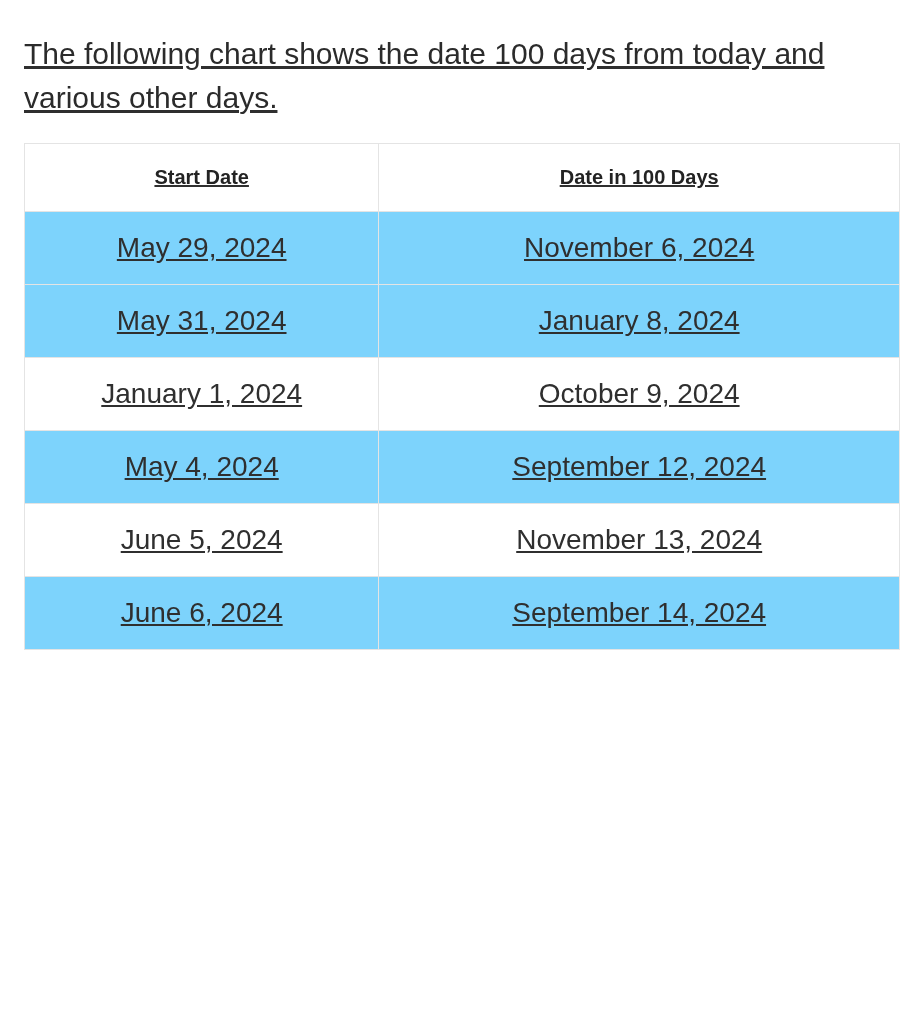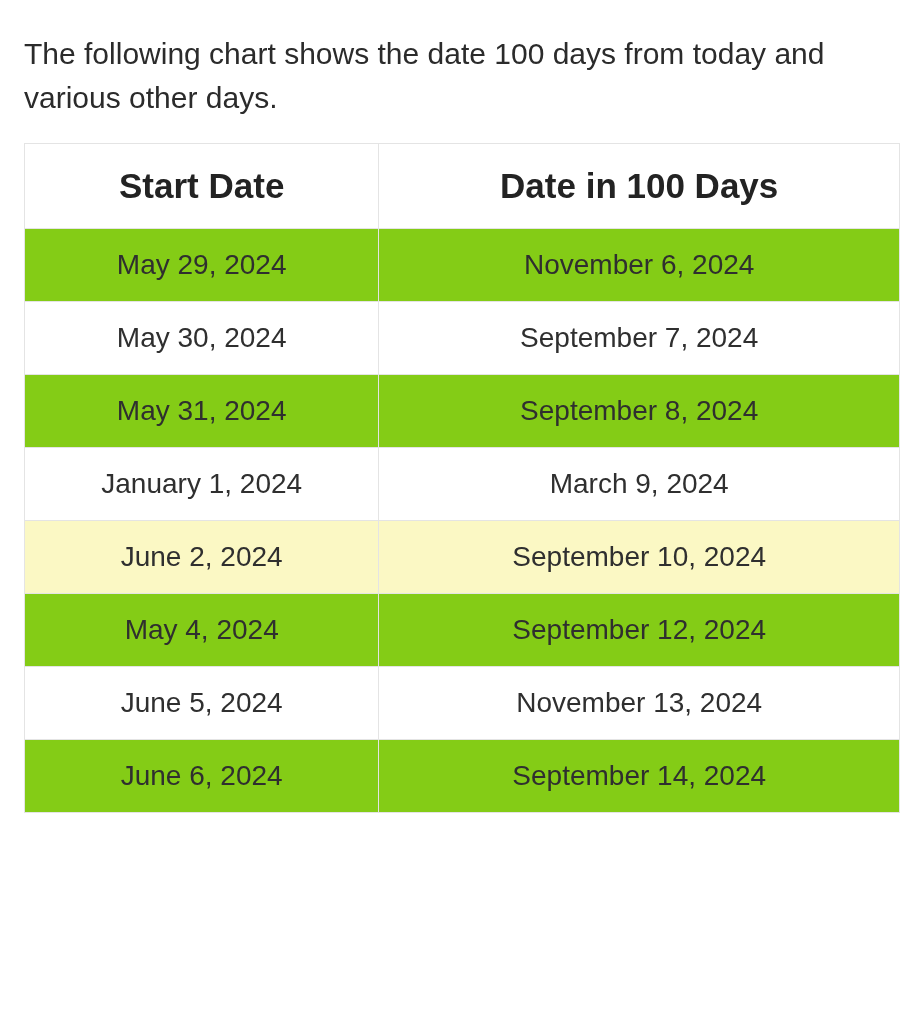--- a/index.html
+++ b/index.html
@@ -11,20 +11,21 @@
     width: 922px;
     height: 1023px;
     font-family: "Liberation Sans", sans-serif;
     color: #2f2f2f;
     overflow: hidden;
   }
   .page {
     padding: 32px 24px 0 24px;
     box-sizing: border-box;
     width: 922px;
+    text-decoration: underline;
   }
   .intro {
     font-size: 30px;
     line-height: 1.45;
     color: #2b2b2b;
     margin: 0 0 24px 0;
     font-weight: 400;
     max-width: 870px;
   }
   table.date-table {
@@ -37,29 +38,29 @@
   table.date-table td {
     border: 1px solid #e4e4e4;
     text-align: center;
     padding: 20px 8px;
     font-weight: 400;
     color: #2f2f2f;
     white-space: nowrap;
   }
   table.date-table thead th {
     font-weight: bold;
-    font-size: 35px;
+    font-size: 20px;
     color: #232323;
     background: #ffffff;
     padding: 22px 8px;
   }
   table.date-table col.col-start { width: 40.5%; }
   table.date-table col.col-end { width: 59.5%; }
   tr.row-alt td {
-    background: #84cc16;
+    background: #7dd3fc;
   }
   tr.row-highlight td {
     background: #fbf8c4;
   }
 </style>
 </head>
 <body>
 
 <div class="page">
 
@@ -74,35 +75,27 @@
       <tr>
         <th>Start Date</th>
         <th>Date in 100 Days</th>
       </tr>
     </thead>
     <tbody id="table-body">
         <tr class="row-alt">
           <td>May 29, 2024</td>
           <td>November 6, 2024</td>
         </tr>
-        <tr>
-          <td>May 30, 2024</td>
-          <td>September 7, 2024</td>
-        </tr>
         <tr class="row-alt">
           <td>May 31, 2024</td>
-          <td>September 8, 2024</td>
+          <td>January 8, 2024</td>
         </tr>
         <tr>
           <td>January 1, 2024</td>
-          <td>March 9, 2024</td>
-        </tr>
-        <tr class="row-highlight">
-          <td>June 2, 2024</td>
-          <td>September 10, 2024</td>
+          <td>October 9, 2024</td>
         </tr>
         <tr class="row-alt">
           <td>May 4, 2024</td>
           <td>September 12, 2024</td>
         </tr>
         <tr>
           <td>June 5, 2024</td>
           <td>November 13, 2024</td>
         </tr>
         <tr class="row-alt">

